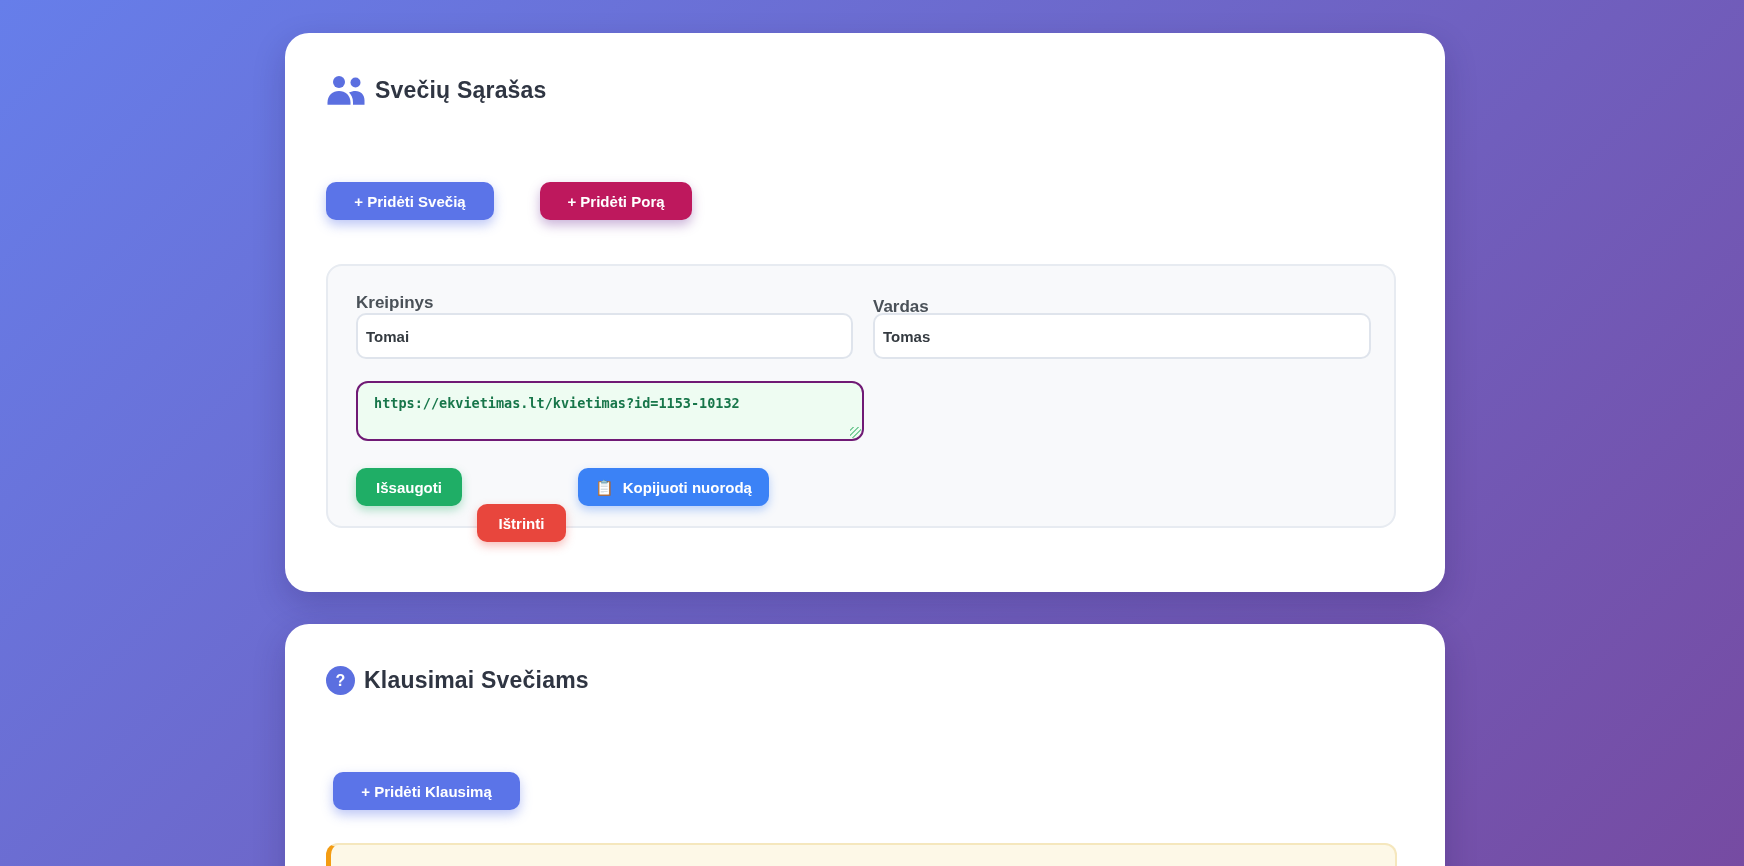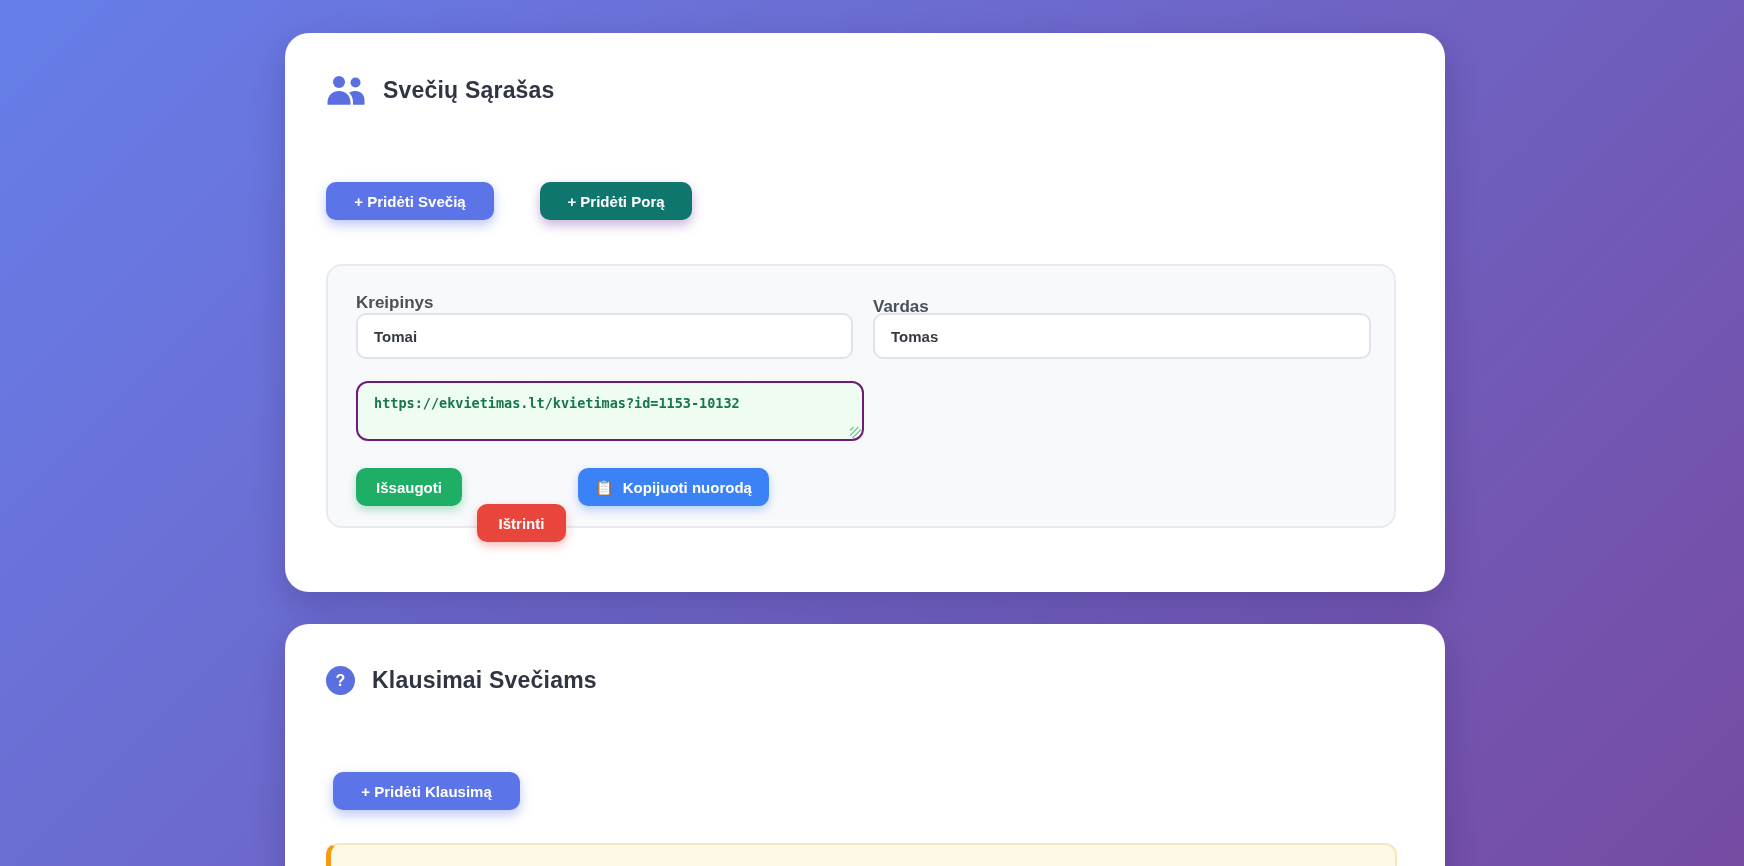--- a/index.html
+++ b/index.html
@@ -11,58 +11,58 @@
   }
   .card {
     position:absolute; left:285px; width:1160px;
     background:#ffffff; border-radius:24px;
     box-shadow:0 12px 32px rgba(30,20,80,.22);
   }
   #guest-card { top:33px; height:559px; }
   #questions-card { top:624px; height:560px; }
   .card-header {
     position:absolute; left:41px; top:42px;
-    display:flex; align-items:center; gap:17px;
+    display:flex; align-items:center; gap:9px;
   }
   .card-title {
     font-size:23px; font-weight:bold; color:#2f3542; letter-spacing:.2px;
   }
   .icon-badge {
     width:29px; height:29px; border-radius:50%;
     background:#5b6fe0; color:#ffffff;
     display:flex; align-items:center; justify-content:center;
     font-size:16px; font-weight:bold;
   }
   .top-btn-row { position:absolute; left:41px; top:149px; display:flex; gap:46px; }
   .btn {
     border:none; cursor:pointer; color:#ffffff;
     font-family:"Liberation Sans", sans-serif;
     font-size:15px; font-weight:bold;
     border-radius:10px; display:inline-flex;
     align-items:center; justify-content:center; gap:9px;text-align:right;
   }
   .btn-indigo { background:#5b74e8; box-shadow:0 5px 12px rgba(91,116,232,.40); }
-  .btn-purple { background:#0f766e; box-shadow:0 5px 12px rgba(122,63,157,.40); }
+  .btn-purple { background:#be185d; box-shadow:0 5px 12px rgba(122,63,157,.40); }
   .btn-green  { background:#1fae66; box-shadow:0 4px 10px rgba(31,174,102,.35); }
   .btn-red    { background:#e8463d; box-shadow:0 4px 10px rgba(232,70,61,.35); }
   .btn-blue   { background:#3b82f6; box-shadow:0 4px 10px rgba(59,130,246,.35); }
   #add-guest-btn    { width:168px; height:38px; }
   #add-couple-btn   { width:152px; height:38px; }
   #add-question-btn { width:187px; height:38px; position:absolute; left:48px; top:148px; }
   .guest-panel {
     position:absolute; left:41px; top:231px; width:1070px; height:264px;
     background:#f8f9fb; border:2px solid #e7ebf1; border-radius:16px;
   }
   .field-label {
     position:absolute; font-size:17px; font-weight:bold; color:#4a5158;
   }
   .text-input {
     position:absolute; height:46px; background:#ffffff;
     border:2px solid #dfe4ec; border-radius:10px;
-    padding:0 16px; font-family:"Liberation Sans", sans-serif;
+    padding:0 8px; font-family:"Liberation Sans", sans-serif;
     font-size:15px; font-weight:bold; color:#343a40; outline:none;
   }
   #salutation-label { left:28px; top:27px; }
   #salutation-input { left:28px; top:47px; width:497px; }
   #name-label { left:545px; top:31px; }
   #name-input { left:545px; top:47px; width:498px; }
   .link-wrap { position:absolute; left:28px; top:115px; width:508px; height:60px; }
   .link-textarea {
     width:100%; height:100%; resize:none; outline:none;
     background:#eefcf2; border:2px solid #701a75; border-radius:12px;

